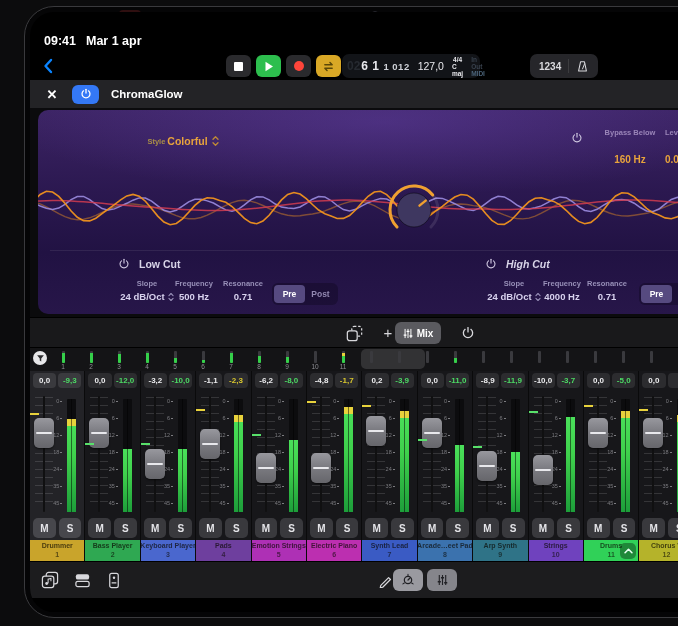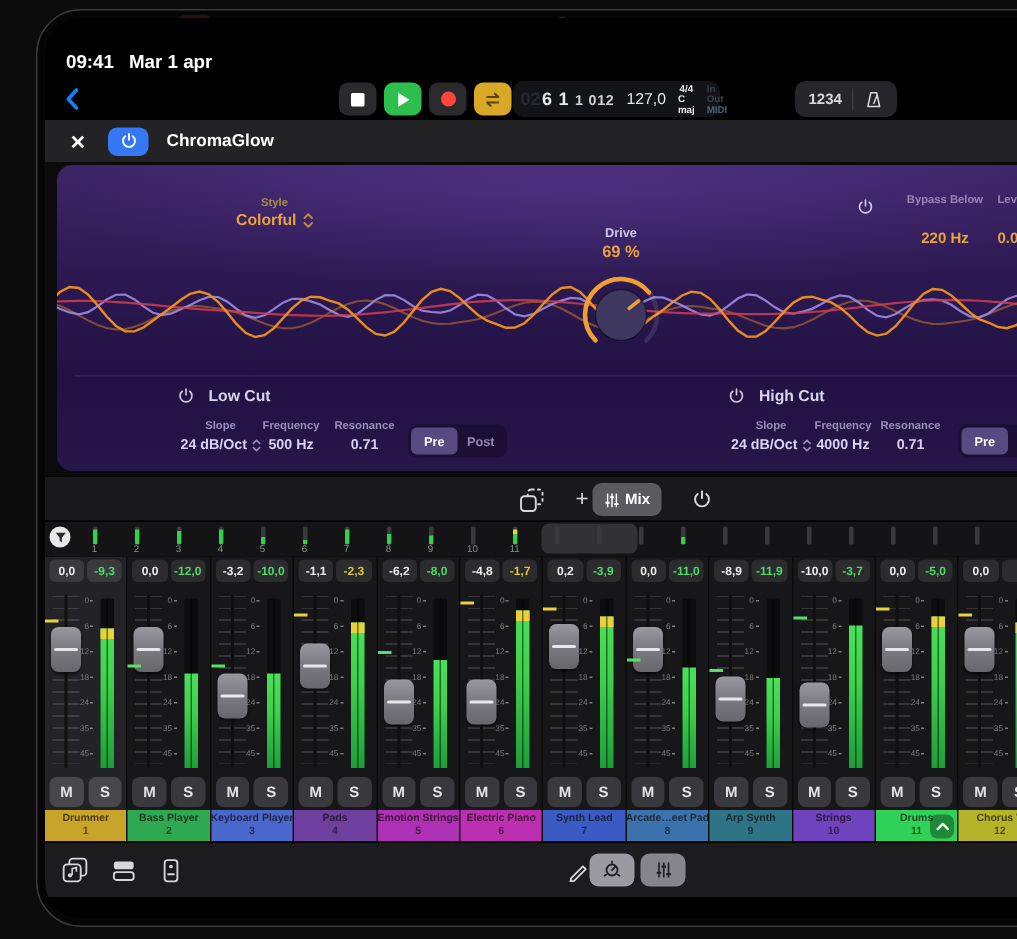--- a/index.html
+++ b/index.html
@@ -54,21 +54,21 @@
   
   .plugin-body{height:209px;background:#0b0b0d;position:relative;}
   .panel{position:absolute;left:8px;right:-20px;top:2px;bottom:3px;border-radius:10px;overflow:hidden;
     background:
       radial-gradient(90% 60% at 50% 6%, rgba(126,84,210,.28), transparent 60%),
       linear-gradient(180deg,#3c2464 0%,#2b1850 40%,#211243 70%,#271649 100%);}
   .chip{position:absolute;left:10px;top:10px;width:92px;height:42px;background:rgba(5,2,15,.32);border-radius:8px;
     display:flex;flex-direction:column;align-items:center;justify-content:center;gap:2px;}
   .sel-label{font-size:7.5px;color:#a98f46;font-weight:600;}
   .sel-value{font-size:10.5px;color:#e8a33c;font-weight:700;display:flex;align-items:center;gap:4px;white-space:nowrap;}
-  .style-block{position:absolute;left:112px;top:10px;width:66px;height:42px;display:flex;flex-direction:column;align-items:center;justify-content:center;gap:2px;}
+  .style-block{position:absolute;left:112px;top:10px;width:66px;height:42px;display:flex;flex-direction:row;align-items:center;justify-content:center;gap:2px;}
   .bypass-power{position:absolute;left:533px;top:22px;color:#cfc8e0;}
   .pill-block{position:absolute;top:18px;display:flex;flex-direction:column;align-items:center;gap:17px;}
   .pill-block .lab{font-size:7.5px;color:#9a85b8;font-weight:600;}
   .pill-block .val{font-size:10px;color:#e8a33c;font-weight:700;}
   .wave-svg{position:absolute;left:-4px;top:58px;width:660px;height:92px;}
   .drive-block{position:absolute;left:336px;top:40px;width:80px;text-align:center;}
   .drive-block .lab{font-size:8.5px;color:#cfc8e0;font-weight:600;}
   .drive-block .val{font-size:11px;color:#e8a33c;font-weight:700;margin-top:2px;}
   .knob-svg{position:absolute;left:342px;top:66px;}
   .pdivider{position:absolute;left:12px;right:28px;top:140px;height:1px;background:rgba(255,255,255,.08);}
@@ -233,40 +233,36 @@
         <div class="style-block">
           <span class="sel-label">Style</span>
           <span class="sel-value">
             <span>Colorful</span>
             <svg width="7" height="12" viewBox="0 0 7 12">
               <path d="M1 4.3 L3.5 1.8 L6 4.3 M1 7.7 L3.5 10.2 L6 7.7" fill="none" stroke="#c08a36" stroke-width="1.3" stroke-linecap="round" stroke-linejoin="round"></path>
             </svg>
           </span>
         </div>
 
-        <div class="drive-block">
-          <div class="lab">Drive</div>
-          <div class="val">69 %</div>
-        </div>
         <svg class="knob-svg" width="68" height="68" viewBox="-34 -34 68 68">
           <path id="knob-track" fill="none" stroke="rgba(255,255,255,0.1)" stroke-width="3" stroke-linecap="round" d="M -16.97 16.97 A 24 24 0 1 1 16.97 16.97"></path>
           <circle r="17" fill="#3e3760" stroke="rgba(0,0,0,0.45)" stroke-width="1"></circle>
           <path id="knob-arc" fill="none" stroke="#f0a030" stroke-width="3" stroke-linecap="round" d="M -16.97 16.97 A 24 24 0 1 1 18.73 -15.01"></path>
           <line id="knob-ind" stroke="#f0a030" stroke-width="2.4" stroke-linecap="round" x1="5.46" y1="-4.38" x2="11.71" y2="-9.38"></line>
         </svg>
 
         <span class="bypass-power">
           <svg width="12" height="12" viewBox="0 0 16 16">
             <path d="M8 1.8 v5" stroke="currentColor" stroke-width="1.5" stroke-linecap="round"></path>
             <path d="M4.7 3.8 a5.3 5.3 0 1 0 6.6 0" fill="none" stroke="currentColor" stroke-width="1.5" stroke-linecap="round"></path>
           </svg>
         </span>
         <div class="pill-block" style="left:552px;width:80px;">
           <span class="lab">Bypass Below</span>
-          <span class="val">220 Hz</span>
+          <span class="val">160 Hz</span>
         </div>
         <div class="pill-block" style="left:627px;width:60px;align-items:flex-start;">
           <span class="lab">Level</span>
           <span class="val">0.0</span>
         </div>
 
         <div class="pdivider"></div>
 
         <div class="cut-header" style="left:80px;">
           <svg width="12" height="12" viewBox="0 0 16 16">
@@ -290,21 +286,21 @@
         </div>
         <div class="param" style="left:173px;">
           <div class="lab">Resonance</div>
           <div class="val">0.71</div>
         </div>
         <div class="segmented" style="left:234px;">
           <span class="seg on">Pre</span>
           <span class="seg">Post</span>
         </div>
 
-        <div class="cut-header" style="left:447px;">
+        <div class="cut-header" style="left:447px;font-style:italic;">
           <svg width="12" height="12" viewBox="0 0 16 16">
             <path d="M8 1.8 v5" stroke="#cfc8e0" stroke-width="1.5" stroke-linecap="round"></path>
             <path d="M4.7 3.8 a5.3 5.3 0 1 0 6.6 0" fill="none" stroke="#cfc8e0" stroke-width="1.5" stroke-linecap="round"></path>
           </svg>
           <span class="t">High Cut</span>
         </div>
         <div class="param" style="left:444px;">
           <div class="lab">Slope</div>
           <div class="val">
               <span>24 dB/Oct</span>

